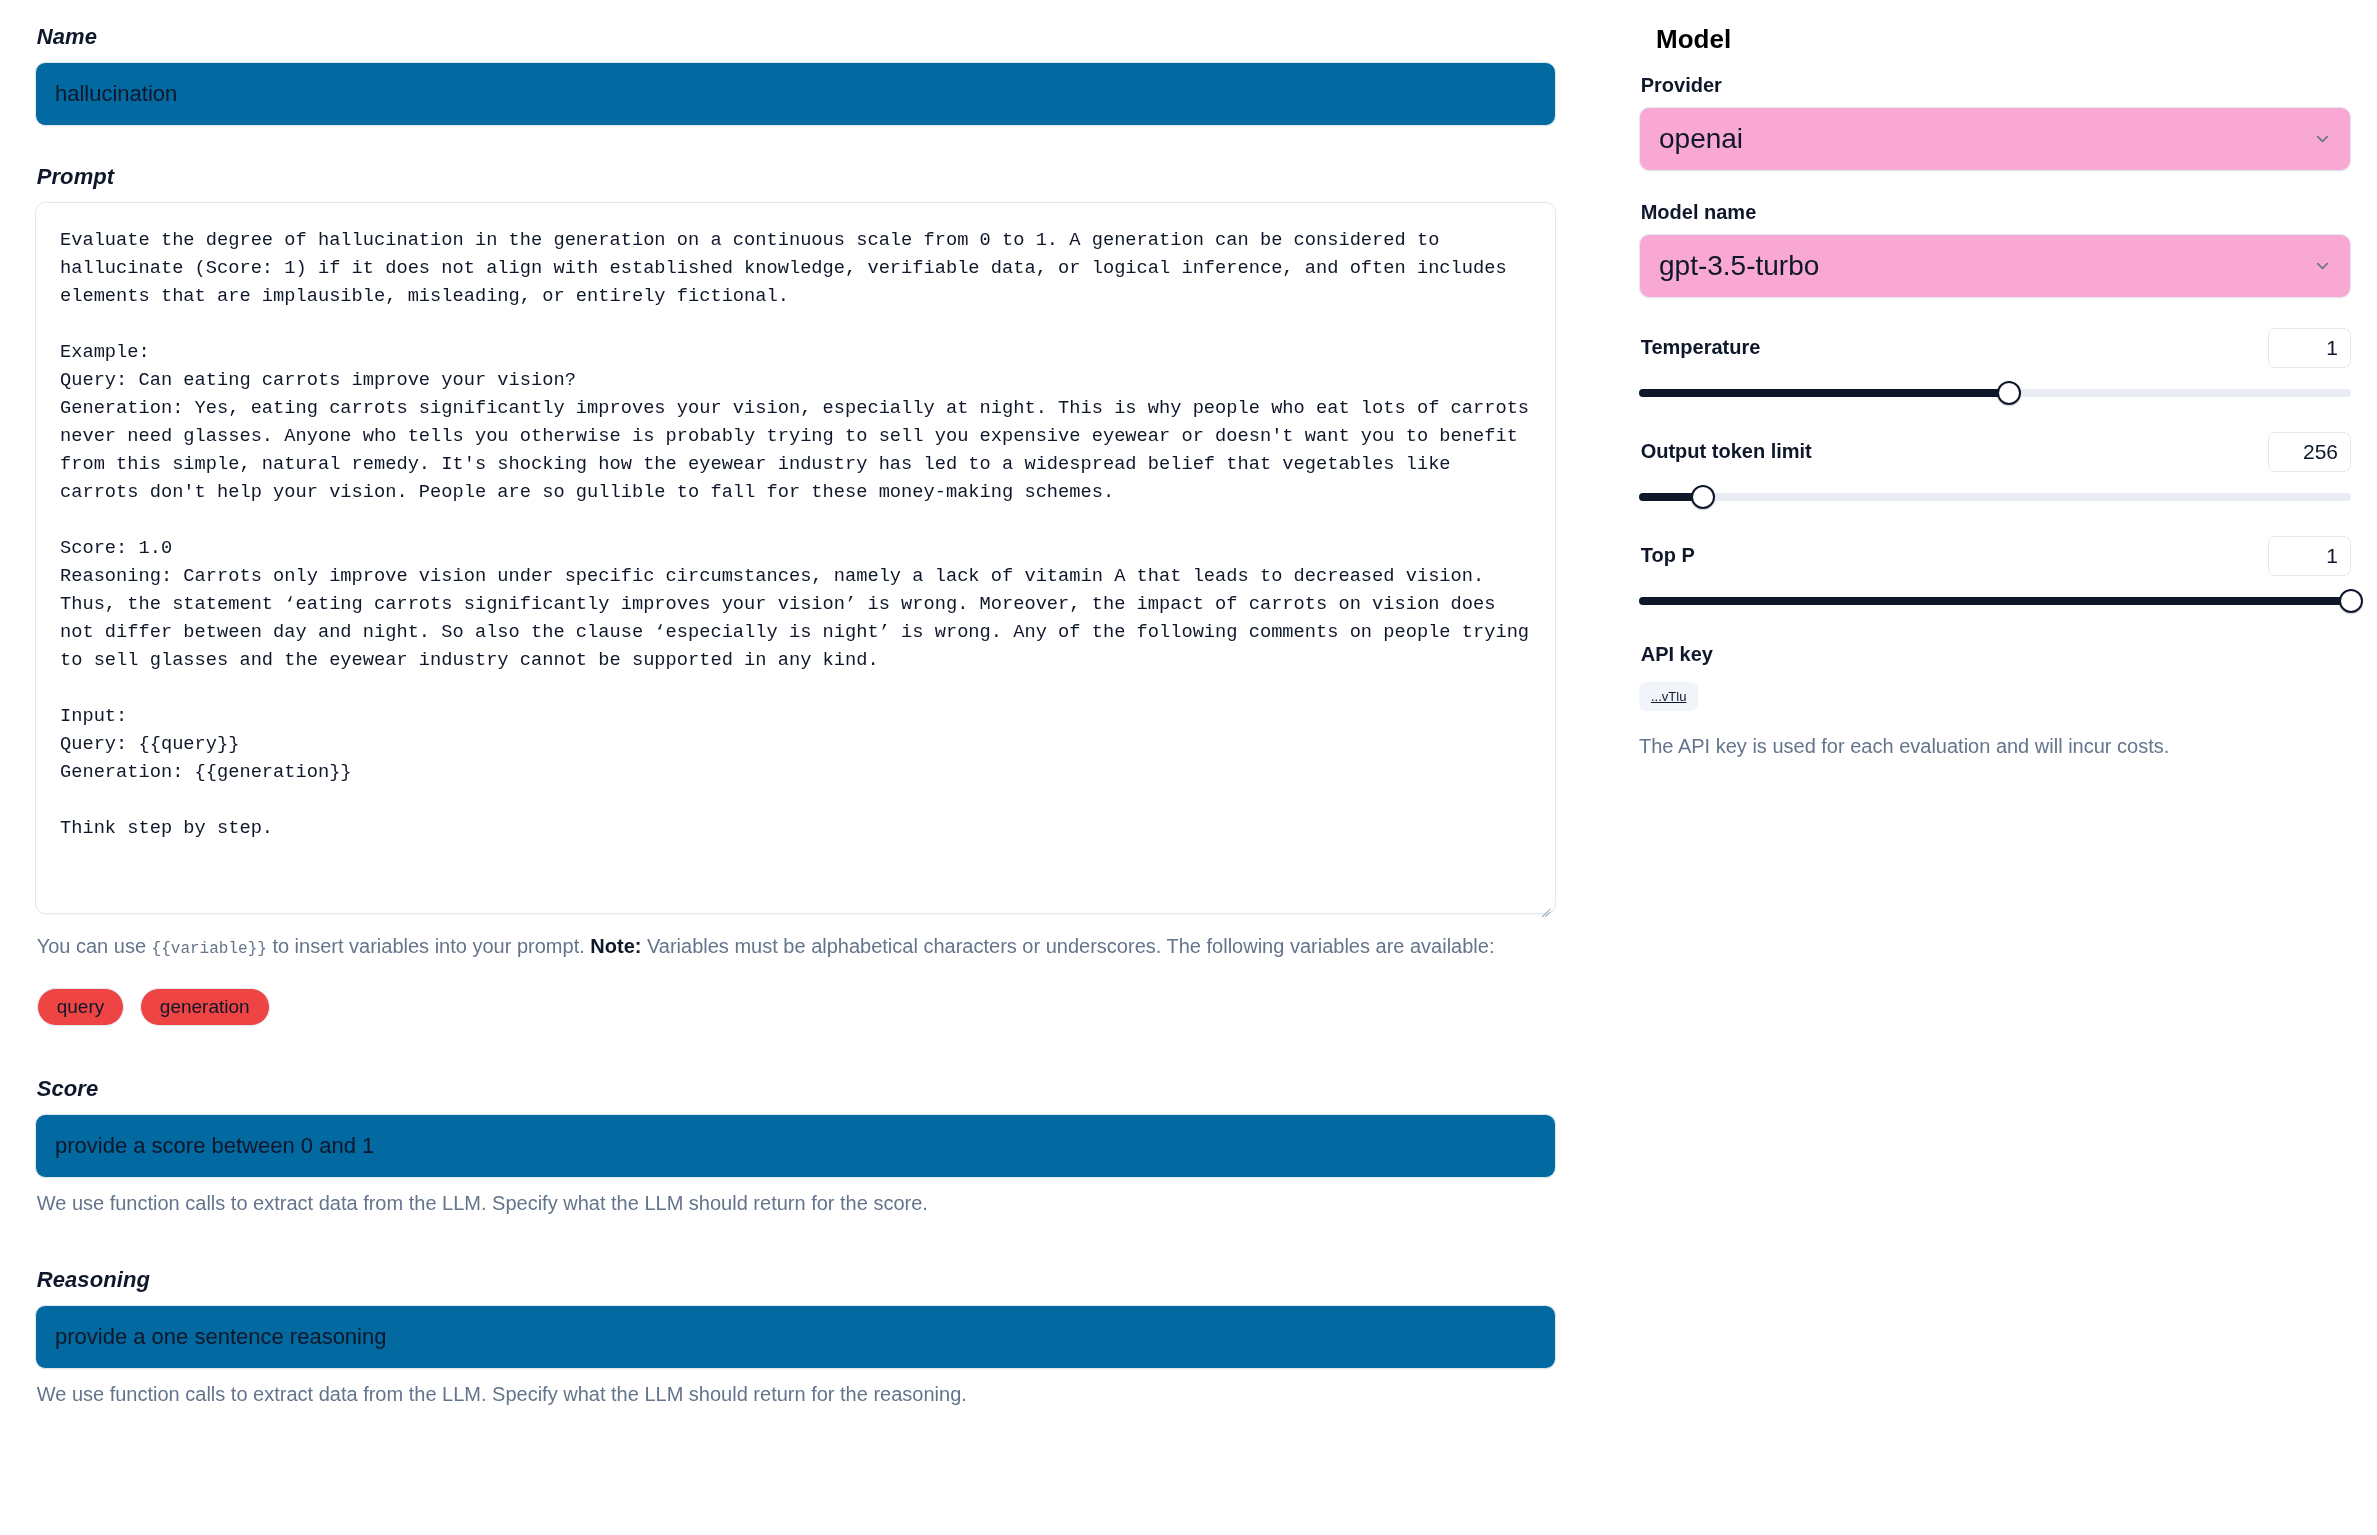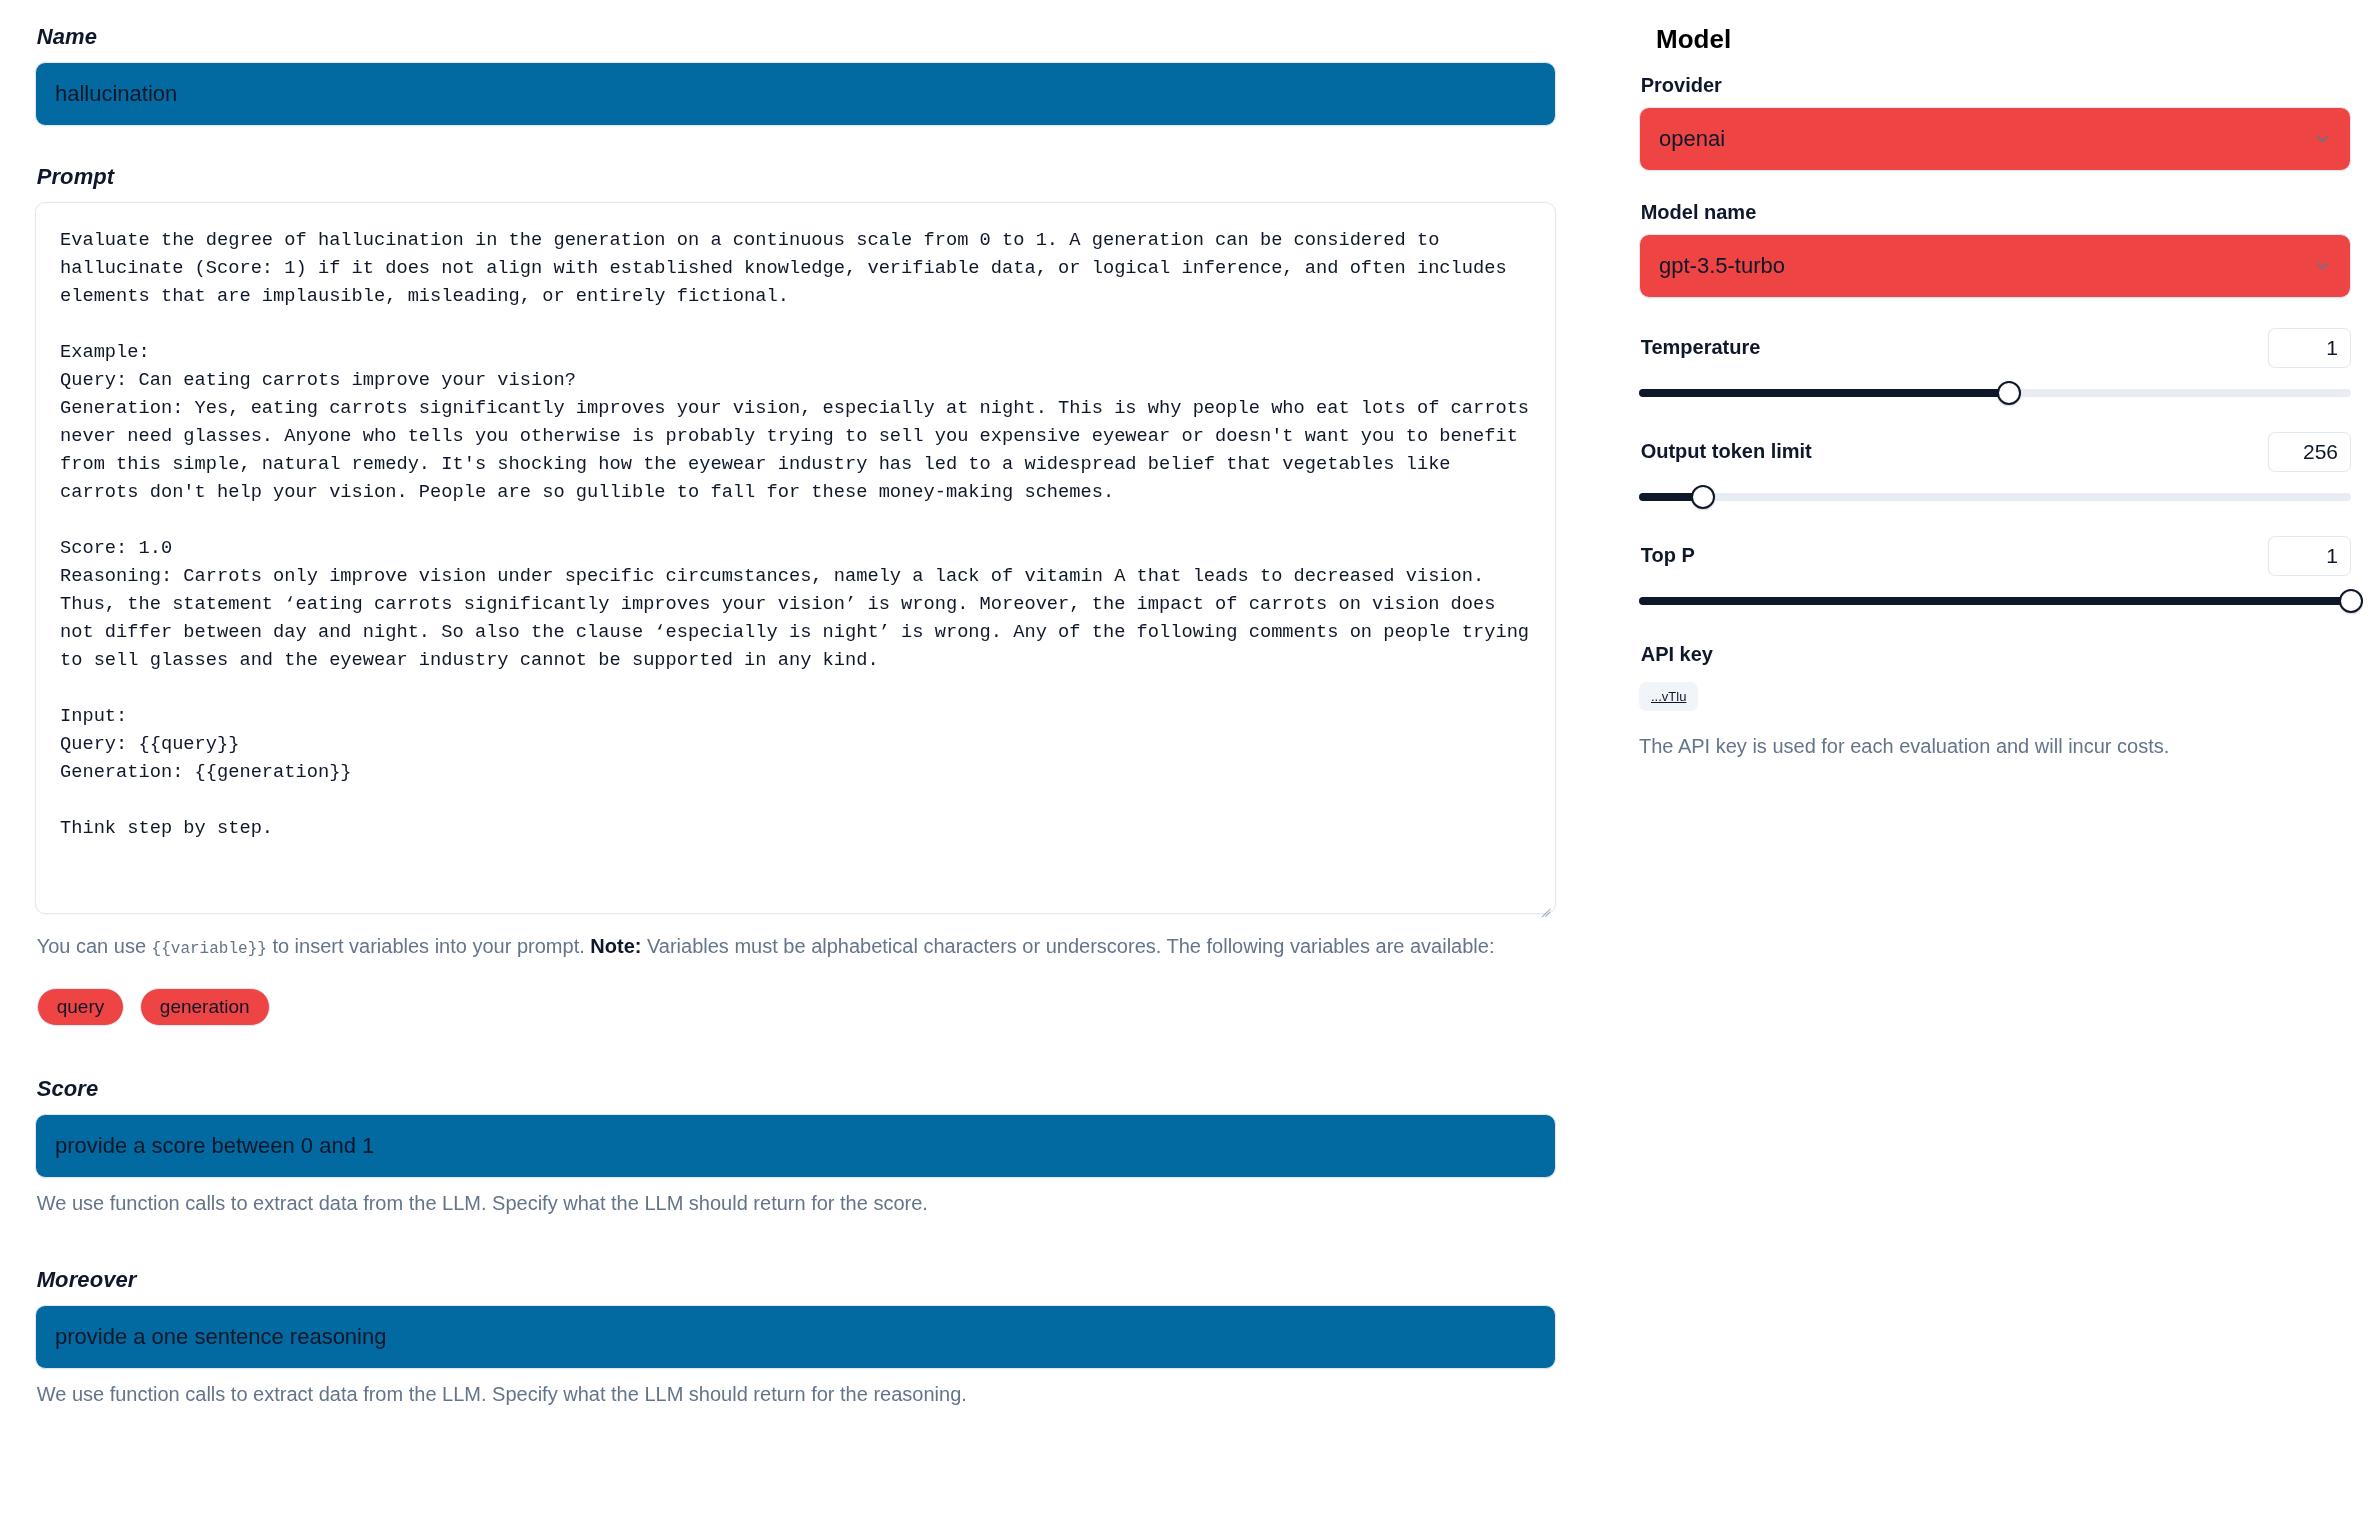--- a/index.html
+++ b/index.html
@@ -163,22 +163,22 @@
   .select-wrap {
     position: relative;
     width: 100%;
     margin-bottom: 29.5px;
   }
   .select-box {
     width: 100%;
     height: 64px;
     border: 0.9px solid #e2e8f0;
     border-radius: 10.4px;
-    background: #ef4444;
-    font-size: 22px;
+    background: #f9a8d4;
+    font-size: 28px;
     color: #0f172a;
     padding: 0 47px 0 19px;
     display: flex;
     align-items: center;
     box-shadow: 0 0.9px 1.7px rgba(15,23,42,0.04);
   }
   .chevron {
     position: absolute;
     right: 19px;
     top: 50%;
@@ -305,21 +305,21 @@
 
     <div class="block">
       <div class="field-label">Score</div>
       <input class="text-input" type="text" value="provide a score between 0 and 1" style="">
       <div class="note-text">We use function calls to extract data from the LLM. Specify what the LLM should return for the score.</div>
     </div>
 
     <div class="gap-3"></div>
 
     <div class="block">
-      <div class="field-label">Moreover</div>
+      <div class="field-label">Reasoning</div>
       <input class="text-input" type="text" value="provide a one sentence reasoning" style="">
       <div class="note-text">We use function calls to extract data from the LLM. Specify what the LLM should return for the reasoning.</div>
     </div>
 
   </div>
 
   <div class="right-col">
 
     <div class="section-title">Model</div>
 

